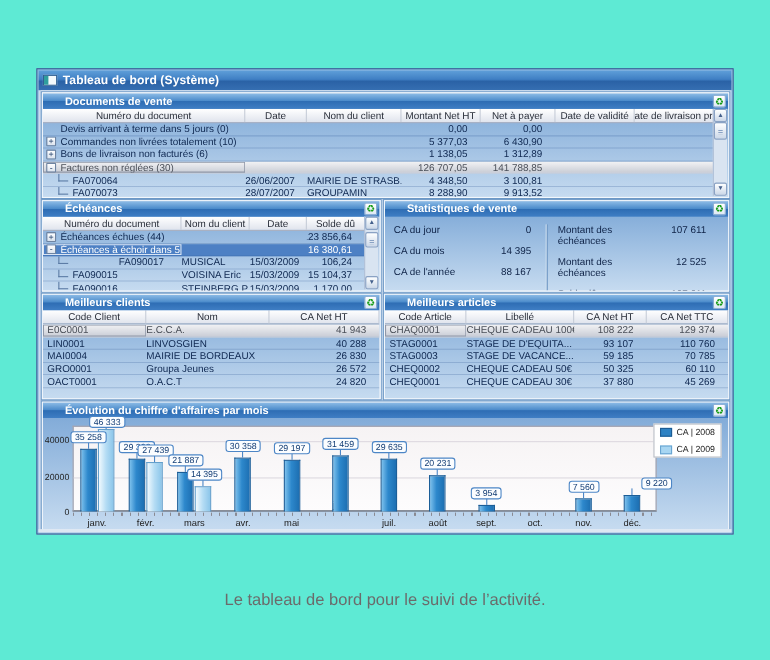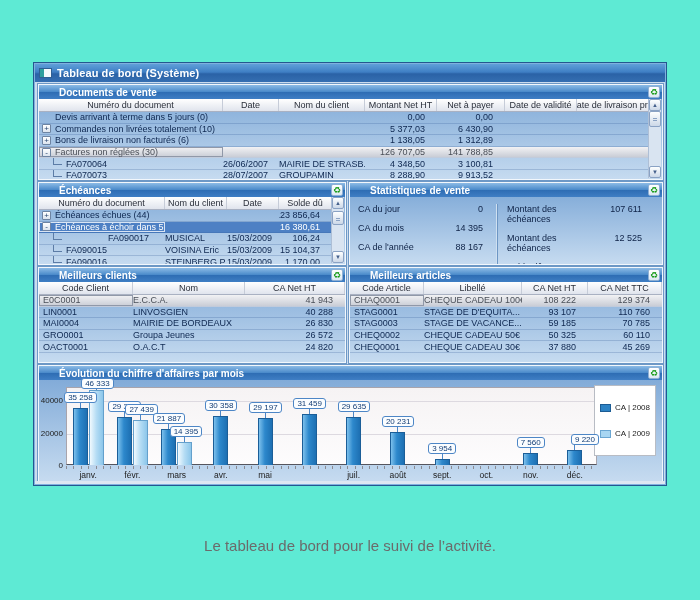--- a/index.html
+++ b/index.html
@@ -111,21 +111,21 @@
   .bar { position:absolute; width:15px; }
   .bar.s0 { background:linear-gradient(90deg,#7cc0ec,#2d88cc 45%,#1d6fb2);
     border:1px solid #1b5e98; border-bottom:none; }
   .bar.s1 { background:linear-gradient(90deg,#f0f9fe,#b4dcf4 50%,#8cc6ea);
     border:1px solid #64a0cc; border-bottom:none; }
   .vlabel { position:absolute; height:11px; line-height:9px; padding:0 3px;
     background:#fbfdff; border:1px solid #4d86c6; border-radius:3px;
     font-size:8px; color:#123c74; white-space:nowrap; z-index:3; }
   .leader { position:absolute; width:1px; background:#4d86c6; z-index:2; }
   #legend { position:absolute; right:6px; top:5px; background:#fff;
-    border:1px solid #b8bcc4; padding:17px 5px; display:flex; flex-direction:column; gap:17px; }
+    border:1px solid #b8bcc4; padding:2px 5px; display:flex; flex-direction:column; gap:7px; }
   .leg-item { display:flex; align-items:center; gap:4px; font-size:8px; color:#222; }
   .leg-sw { width:11px; height:8px; border:1px solid #1c5c94; }
 
   
   #caption { position:absolute; left:0; right:0; top:537px; text-align:center;
     font-size:15px; color:#6b6b6b; }
 </style>
 </head>
 <body>
 
@@ -500,21 +500,21 @@
             <div class="leader" style="left: 402.625px; top: 72.5747px; height: 6px;"></div>
             <div class="vlabel" style="top: 62.5747px; left: 389.125px;">3 954</div>
             <div class="xlab" style="left: 425.25px; top: 90px; width: 44.25px;">oct.</div>
             <div class="xlab" style="left: 469.5px; top: 90px; width: 44.25px;">nov.</div>
             <div class="bar s0" style="left: 484.125px; top: 72.715px; height: 12.285px;"></div>
             <div class="leader" style="left: 491.125px; top: 66.715px; height: 6px;"></div>
             <div class="vlabel" style="top: 56.715px; left: 477.625px;">7 560</div>
             <div class="xlab" style="left: 513.75px; top: 90px; width: 44.25px;">déc.</div>
             <div class="bar s0" style="left: 528.375px; top: 70.0175px; height: 14.9825px;"></div>
             <div class="leader" style="left: 535.375px; top: 64.0175px; height: 6px;"></div>
-            <div class="vlabel" style="top: 54.0175px; left: 532px;">9 220</div>
+            <div class="vlabel" style="top: 54.0175px; left: 544px;">9 220</div>
           </div>
       </div>
 
     </div>
     <div id="statusstrip"></div>
   </div>
 
   <div id="caption">Le tableau de bord pour le suivi de l’activité.</div>
 </div>
 

